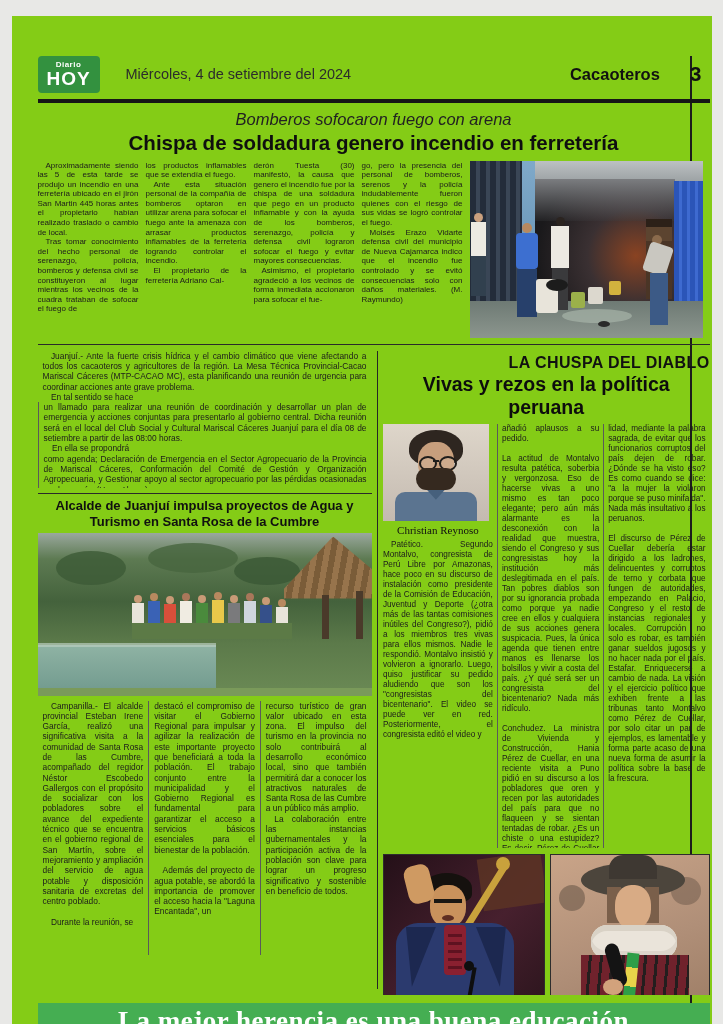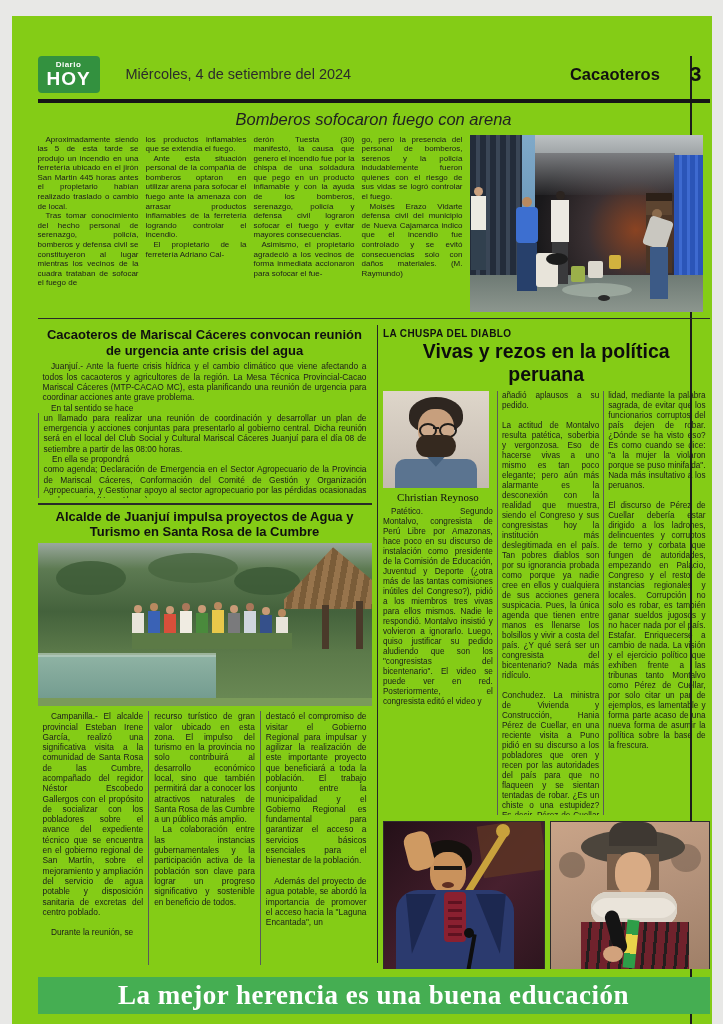--- a/index.html
+++ b/index.html
@@ -42,21 +42,21 @@
   .colset{display:flex;overflow:hidden;}
   .colset .col{flex:1;font-size:8.4px;line-height:10.3px;text-align:justify;
                white-space:pre-line;padding:0 5px;color:#1c1c1c;}
   .colset .col + .col{border-left:1px solid #5a5a5a;}
   .a2cols{height:137px;margin-top:2px;flex-direction:column;}
   .hr-left{height:1.1px;background:#2a2a2a;margin:5px 0 4px 0;}
   .lakephoto{height:163px;margin:3px 0 5px 0;position:relative;overflow:hidden;background:#5d7a52;}
   .a3cols{height:254px;}
 
   
-  .rubric{text-align:left;font-weight:bold;font-size:10px;letter-spacing:.4px;margin-top:5px;color:#111;}
+  .rubric{text-align:right;font-weight:bold;font-size:16px;letter-spacing:.4px;margin-top:5px;color:#111;}
   .op-title{text-align:center;font-weight:bold;font-size:19.5px;margin:1px 0 5px 0;color:#0d0d0d;}
   .op-grid{display:flex;height:424px;overflow:hidden;}
   .op-colA{width:110px;padding-right:4px;}
   .op-colB,.op-colC{flex:1;border-left:1px solid #5a5a5a;padding:0 4px;}
   .op-text{font-size:8.2px;line-height:10px;text-align:justify;white-space:pre-line;color:#1c1c1c;}
   .authorphoto{width:106px;height:97px;position:relative;overflow:hidden;background:#d8cfc4;}
   .author-caption{font-family:"Liberation Serif", serif;font-size:11px;text-align:center;margin:3px 0 4px 0;color:#111;}
   .op-photos{display:flex;gap:5px;margin-top:6px;height:166px;}
   .op-ph{position:relative;overflow:hidden;border:1px solid #2d2d2d;}
   .ph-montalvo{width:160px;background:linear-gradient(135deg,#241018 0%,#47202e 55%,#2a141c 100%);}
@@ -84,20 +84,21 @@
         <span class="lg">HOY</span>
       </div>
       <span class="date">Miércoles, 4 de setiembre del 2024</span>
       <span class="spacer"></span>
       <span class="section-name">Cacaoteros</span>
       <span class="page-num">3</span>
     </div>
     <div class="rule-thick"></div>
 
     <div class="kicker">Bomberos sofocaron fuego con arena</div>
+    <div class="headline1">Chispa de soldadura genero incendio en ferretería</div>
 
     <div class="a1row">
       <div class="a1cols">
         <div class="a1col"> Aproximadamente siendo las 5 de esta tarde se produjo un incendio en una ferretería ubicado en el jirón San Martin 445 horas antes el propietario habían realizado traslado o cambio de local.
  Tras tomar conocimiento del hecho personal de serenazgo, policía, bomberos y defensa civil se constituyeron al lugar mientras los vecinos de la cuadra trataban de sofocar el fuego de</div>
         <div class="a1col">los productos inflamables que se extendía el fuego.
  Ante esta situación personal de la compañía de bomberos optaron en utilizar arena para sofocar el fuego ante la amenaza con arrasar productos inflamables de la ferretería logrando controlar el incendio.
  El propietario de la ferretería Adriano Cal-</div>
         <div class="a1col">derón Tuesta (30) manifestó, la causa que genero el incendio fue por la chispa de una soldadura que pego en un producto inflamable y con la ayuda de los bomberos, serenazgo, policía y defensa civil lograron sofocar el fuego y evitar mayores consecuencias.
  Asimismo, el propietario agradeció a los vecinos de forma inmediata accionaron para sofocar el fue-</div>
@@ -136,21 +137,20 @@
         <div class="s" style="left:76px;top:118px;width:22px;height:12px;background:#1c1c1c;border-radius:50%;"></div>
         <div class="s" style="left:128px;top:160px;width:12px;height:6px;background:#2a2a2a;border-radius:50%;"></div>
       </div>
     </div>
 
     <div class="rule-thin" style="margin-top:5px;"></div>
 
     <div class="middle">
 
       <div class="mid-left">
-        <div class="subhead">Cacaoteros de Mariscal Cáceres convocan reunión de urgencia ante crisis del agua</div>
         <div class="colset a2cols">
           <div class="col"> Juanjuí.- Ante la fuerte crisis hídrica y el cambio climático que viene afectando a todos los cacaoteros y agricultores de la región. La Mesa Técnica Provincial-Cacao Mariscal Cáceres (MTP-CACAO MC), esta planificando una reunión de urgencia para coordinar acciones ante grave problema.
  En tal sentido se hace</div>
           <div class="col">un llamado para realizar una reunión de coordinación y desarrollar un plan de emergencia y acciones conjuntas para presentarlo al gobierno central. Dicha reunión será en el local del Club Social y Cultural Mariscal Cáceres Juanjuí para el día 08 de setiembre a partir de las 08:00 horas.
  En ella se propondrá</div>
           <div class="col">como agenda; Declaración de Emergencia en el Sector Agropecuario de la Provincia de Mariscal Cáceres, Conformación del Comité de Gestión y Organización Agropecuaria, y Gestionar apoyo al sector agropecuario por las pérdidas ocasionadas por la sequía. (Hugo Alvear).</div>
         </div>
         <div class="hr-left"></div>
         <div class="subhead">Alcalde de Juanjuí impulsa proyectos de Agua y Turismo en Santa Rosa de la Cumbre</div>
 
@@ -186,25 +186,25 @@
           <div class="s" style="left:240px;top:66px;width:8px;height:8px;border-radius:50%;background:#b8895f;"></div>
             <div class="s" style="left:238px;top:74px;width:12px;height:20px;background:#e8e4da;"></div>
           <div class="s" style="left:94px;top:90px;width:160px;height:16px;background:#5c7a46;"></div>
           <div class="s" style="left:0;top:155px;width:336px;height:8px;background:#7a9a5a;"></div>
         </div>
 
         <div class="colset a3cols">
           <div class="col"> Campanilla.- El alcalde provincial Esteban Irene García, realizó una significativa visita a la comunidad de Santa Rosa de las Cumbre, acompañado del regidor Néstor Escobedo Gallergos con el propósito de socializar con los pobladores sobre el avance del expediente técnico que se encuentra en el gobierno regional de San Martín, sobre el mejoramiento y ampliación del servicio de agua potable y disposición sanitaria de excretas del centro poblado.
 
  Durante la reunión, se</div>
+          <div class="col">destacó el compromiso de visitar el Gobierno Regional para impulsar y agilizar la realización de este importante proyecto que beneficiará a toda la población. El trabajo conjunto entre la municipalidad y el Gobierno Regional es fundamental para garantizar el acceso a servicios básicos esenciales para el bienestar de la población.
+
+ Además del proyecto de agua potable, se abordó la importancia de promover el acceso hacia la "Laguna Encantada", un</div>
           <div class="col">recurso turístico de gran valor ubicado en esta zona. El impulso del turismo en la provincia no solo contribuirá al desarrollo económico local, sino que también permitirá dar a conocer los atractivos naturales de Santa Rosa de las Cumbre a un público más amplio.
  La colaboración entre las instancias gubernamentales y la participación activa de la población son clave para lograr un progreso significativo y sostenible en beneficio de todos.</div>
-          <div class="col">destacó el compromiso de visitar el Gobierno Regional para impulsar y agilizar la realización de este importante proyecto que beneficiará a toda la población. El trabajo conjunto entre la municipalidad y el Gobierno Regional es fundamental para garantizar el acceso a servicios básicos esenciales para el bienestar de la población.
-
- Además del proyecto de agua potable, se abordó la importancia de promover el acceso hacia la "Laguna Encantada", un</div>
         </div>
       </div>
 
       <div class="vdiv"></div>
 
       <div class="mid-right">
         <div class="rubric">LA CHUSPA DEL DIABLO</div>
         <div class="op-title">Vivas y rezos en la política peruana</div>
 
         <div class="op-grid">

